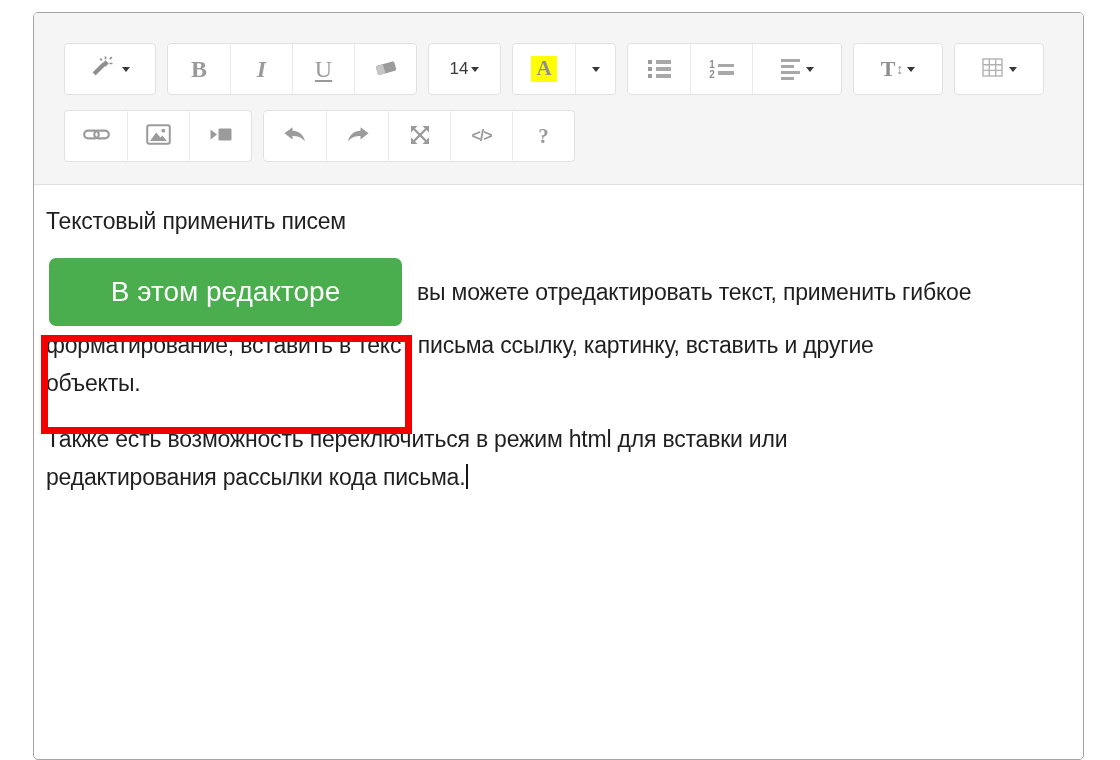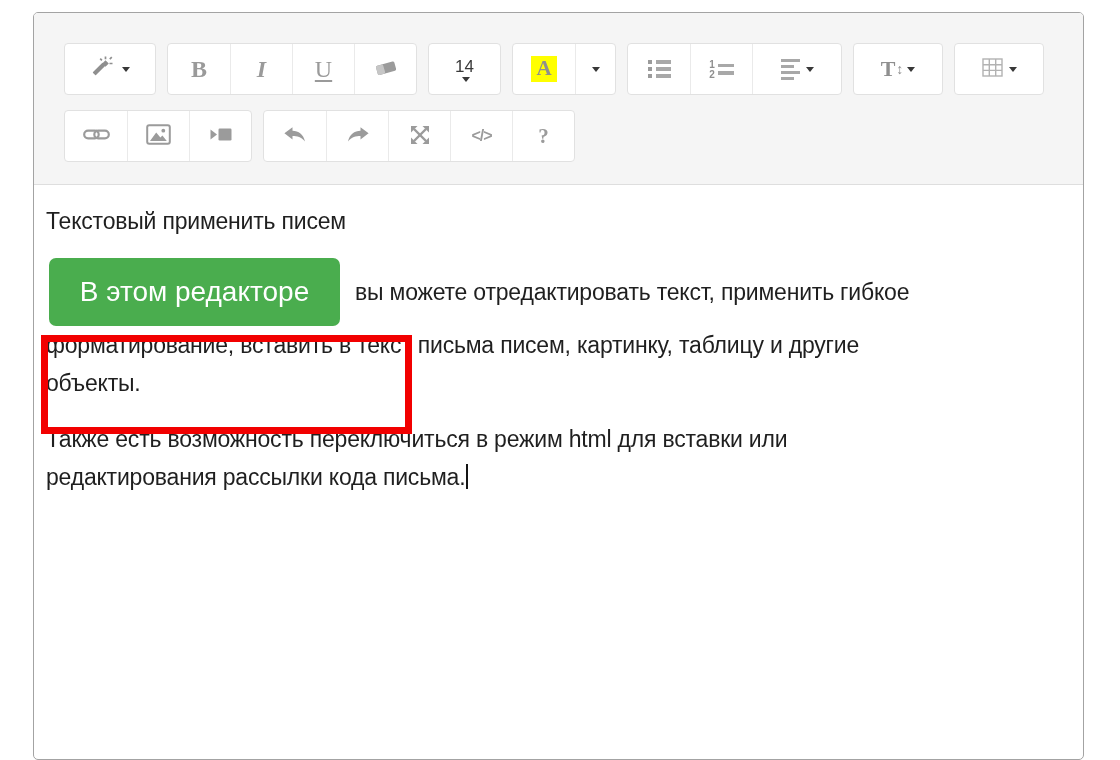--- a/index.html
+++ b/index.html
@@ -16,21 +16,21 @@
   .toolbar { background:#f5f5f5; padding:30px 28px 22px 30px; border-bottom:1px solid #dedede; }
   .tb-row { display:flex; gap:11px; }
   .tb-row.first { margin-bottom:15px; }
   .group { display:flex; background:#fff; border:1px solid #e1e1e1; border-radius:4px; overflow:hidden; }
   .btn {
     min-width:62px; height:50px; display:flex; align-items:center; justify-content:center;
     border:none; background:transparent; padding:0 8px; cursor:pointer;
   }
   .btn + .btn { border-left:1px solid #eaeaea; }
   .w-magic { min-width:90px; }
-  .w-size  { min-width:71px;flex-direction:column; }
+  .w-size  { min-width:71px; }
   .w-caret { min-width:40px; }
   .w-para  { min-width:89px; }
   .w-height{ min-width:88px; }
   .w-table { min-width:88px; }
   .caret {
     width:0; height:0; display:inline-block;
     border-left:4.5px solid transparent; border-right:4.5px solid transparent;
     border-top:5.5px solid #383838; margin-left:6px;
   }
   .w-caret .caret { margin-left:0; }
@@ -58,21 +58,21 @@
   .ol-line { width:16px; height:3.5px; background:#a8a8a8; }
   .align-icon { display:flex; flex-direction:column; gap:3px; }
   .al { height:3px; background:#a8a8a8; }
   .al1 { width:19px; } .al2 { width:13px; } .al3 { width:19px; } .al4 { width:13px; }
   
   .content { padding:17px 28px 0 12px; font-size:23px; line-height:38px; color:#1f1f1f; letter-spacing:-0.2px; }
   .content p { margin:0 0 18px; white-space:pre-line; }
   .btn-row { display:flex; align-items:center; gap:15px; margin:0; }
   .green-btn {
     display:flex; align-items:center; justify-content:center;
-    width:291px; height:68px; margin-left:3px; flex:0 0 auto;
+    width:353px; height:68px; margin-left:3px; flex:0 0 auto;
     background:#4aad4e; color:#fff; border:none; border-radius:7px;
     font-size:28px; font-family:"Liberation Sans", sans-serif; cursor:pointer; letter-spacing:0;
   }
   .after-btn { white-space:nowrap;text-align:center; }
   .text-caret { display:inline-block; width:2px; height:25px; background:#151515; vertical-align:-4px; margin-left:1px; }
   .red-annotation {
     position:absolute; left:41px; top:335px; width:371px; height:99px;
     border:7px solid #f20000; pointer-events:none; z-index:5;
   }
 </style>
@@ -278,20 +278,20 @@
       </div>
     </div>
   </div>
 
   <div class="content">
     <p>Текстовый применить писем</p>
     <div class="btn-row">
       <button class="green-btn">В этом редакторе</button>
       <span class="after-btn">вы можете отредактировать текст, применить гибкое</span>
     </div>
-    <p>форматирование, вставить в текст письма писем, картинку, таблицу и другие
+    <p>форматирование, вставить в текст письма ссылку, картинку, вставить и другие
 объекты.</p>
     <p><span>Также есть возможность переключиться в режим html для вставки или
 редактирования рассылки кода письма.</span><span class="text-caret"></span></p>
   </div>
 </div>
 
 <div class="red-annotation"></div>
 
 </body></html>

